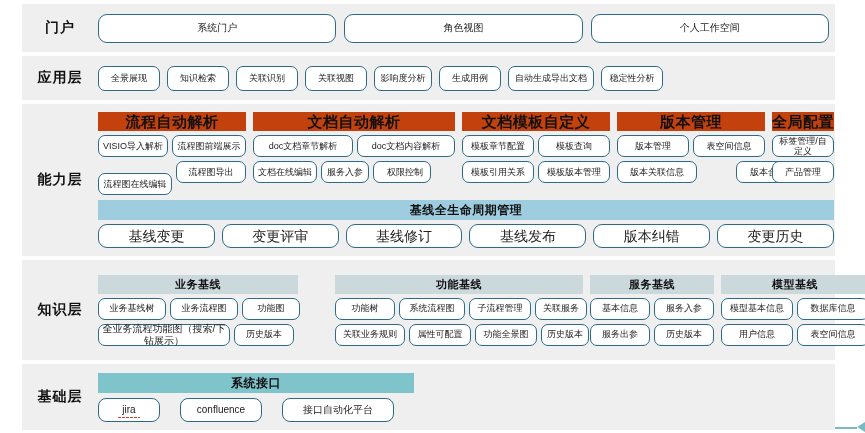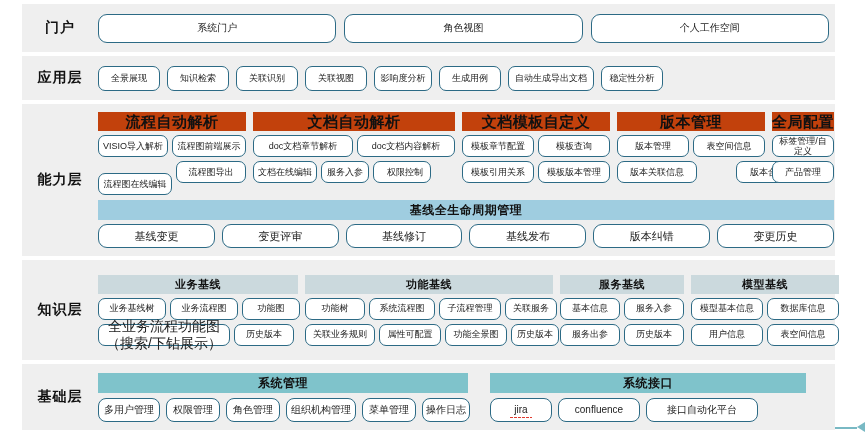--- a/index.html
+++ b/index.html
@@ -80,21 +80,21 @@
   .group-head.grayblue{background:#cbd9dd;font-size:11px;}
   .group-head.teal{background:#7fc3cb;font-size:12px;}
   .group-rows{display:flex;flex-direction:column;gap:4px;}
   .grow{display:flex;gap:4px;}
   .grow .pill{height:22px;}
 
   
   .fullband{margin-top:5px;}
   .fullband .group-head{background:#9fcde0;font-size:12px;height:20px;line-height:20px;}
   .fullband .grow{margin-top:4px;gap:7px;}
-  .fullband .grow .pill{height:24px;flex:1 1 0;font-size:11px;border-radius:9px;}
+  .fullband .grow .pill{height:24px;flex:1 1 0;font-size:14px;border-radius:9px;}
 
   
   .bottom-wrap{display:flex;gap:22px;}
   .bottom-col{display:flex;flex-direction:column;gap:5px;}
   .bottom-col .group-head{height:20px;line-height:20px;}
   .bottom-col .grow .pill{height:24px;font-size:10px;border-radius:8px;}
 
   .jira{position:relative;}
   .jira .squig{
     position:absolute;
@@ -245,26 +245,26 @@
       <div class="groups" id="know-groups">
           <div class="group" style="width: 200px;">
             <div class="group-head grayblue">业务基线</div>
             <div class="group-rows">
               <div class="grow">
                 <div class="pill" style="flex: 0 0 68px;">业务基线树</div>
                 <div class="pill" style="flex: 0 0 68px;">业务流程图</div>
                 <div class="pill" style="flex: 0 0 58px;">功能图</div>
               </div>
               <div class="grow">
-                <div class="pill" style="flex: 0 0 132px; font-size: 14px;">全业务流程功能图（搜索/下钻展示）</div>
+                <div class="pill" style="flex: 0 0 132px; font-size: 10px;">全业务流程功能图（搜索/下钻展示）</div>
                 <div class="pill" style="flex: 0 0 60px;">历史版本</div>
               </div>
             </div>
           </div>
-          <div class="group" style="width: 248px;">
+          <div class="group" style="width: 248px; margin-left: 30px;">
             <div class="group-head grayblue">功能基线</div>
             <div class="group-rows">
               <div class="grow">
                 <div class="pill" style="flex: 0 0 60px;">功能树</div>
                 <div class="pill" style="flex: 0 0 66px;">系统流程图</div>
                 <div class="pill" style="flex: 0 0 62px;">子流程管理</div>
                 <div class="pill" style="flex: 0 0 52px;">关联服务</div>
               </div>
               <div class="grow">
                 <div class="pill" style="flex: 0 0 70px;">关联业务规则</div>
@@ -301,34 +301,23 @@
             </div>
           </div>
         </div>
     </div>
   </div>
 
   <div class="layer" id="layer-foundation" style="top:364px;height:66px;">
     <div class="layer-label">基础层</div>
     <div class="layer-body">
       <div class="bottom-wrap" id="found-cols">
-          <div class="bottom-col" style="width: 370px;">
-            <div class="group-head teal">系统管理</div>
-            <div class="grow" style="gap: 6px;">
-              <div class="pill" style="flex: 0 0 62px;">多用户管理</div>
-              <div class="pill" style="flex: 0 0 54px;">权限管理</div>
-              <div class="pill" style="flex: 0 0 54px;">角色管理</div>
-              <div class="pill" style="flex: 0 0 70px;">组织机构管理</div>
-              <div class="pill" style="flex: 0 0 54px;">菜单管理</div>
-              <div class="pill" style="flex: 0 0 48px;">操作日志</div>
-            </div>
-          </div>
           <div class="bottom-col" style="width: 316px;">
             <div class="group-head teal">系统接口</div>
-            <div class="grow" style="gap: 6px;">
+            <div class="grow" style="gap: 20px;">
               <div class="pill jira" style="flex: 0 0 62px;">
                 <span>jira</span>
                 <span class="squig"></span>
               </div>
               <div class="pill" style="flex: 0 0 82px;">confluence</div>
               <div class="pill" style="flex: 0 0 112px;">接口自动化平台</div>
             </div>
           </div>
         </div>
     </div>

